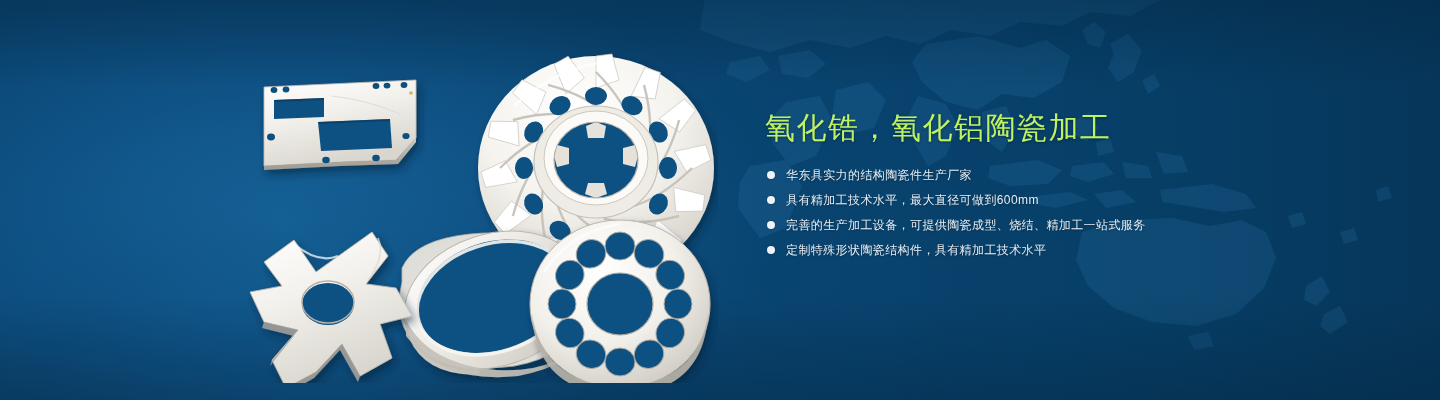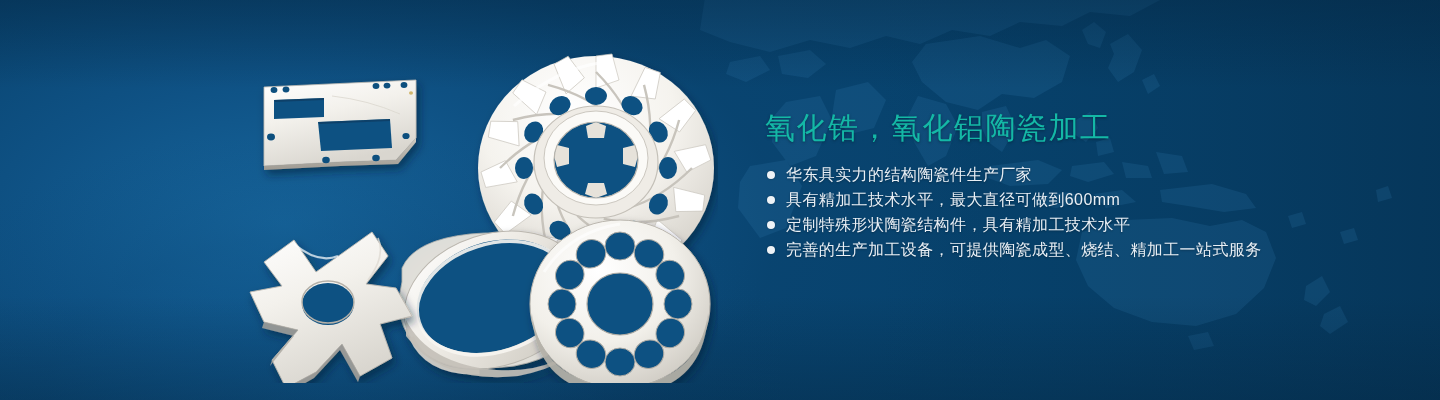--- a/index.html
+++ b/index.html
@@ -88,21 +88,21 @@
   
   .copy {
     position: absolute;
     left: 765px;
     top: 110px;
     width: 620px;
   }
   .headline {
     font-size: 30px;
     line-height: 1.18;
-    color: #14b8a6;
+    color: #bef264;
     letter-spacing: 1.5px;
     font-weight: 400;
     margin: 0 0 22px 0;
     text-shadow: 0 1px 3px rgba(0,0,0,0.35);
     white-space: nowrap;
   }
   .bullets {
     list-style: none;
     margin: 0;
     padding: 0;
@@ -116,21 +116,21 @@
   .dot {
     flex: 0 0 auto;
     width: 8px;
     height: 8px;
     border-radius: 50%;
     background: #eef3f7;
     margin: 0 11px 0 2px;
     box-shadow: 0 0 2px rgba(0,0,0,0.30);
   }
   .bullet-text {
-    font-size: 16px;
+    font-size: 12px;
     line-height: 16px;
     color: #e9eff5;
     letter-spacing: 0.4px;
     white-space: nowrap;
     text-shadow: 0 1px 2px rgba(0,0,0,0.30);
   }
 </style>
 </head>
 <body>
 
@@ -385,22 +385,22 @@
       <li class="bullet">
         <span class="dot"></span>
         <span class="bullet-text">华东具实力的结构陶瓷件生产厂家</span>
       </li>
       <li class="bullet">
         <span class="dot"></span>
         <span class="bullet-text">具有精加工技术水平，最大直径可做到600mm</span>
       </li>
       <li class="bullet">
         <span class="dot"></span>
-        <span class="bullet-text">定制特殊形状陶瓷结构件，具有精加工技术水平</span>
+        <span class="bullet-text">完善的生产加工设备，可提供陶瓷成型、烧结、精加工一站式服务</span>
       </li>
       <li class="bullet">
         <span class="dot"></span>
-        <span class="bullet-text">完善的生产加工设备，可提供陶瓷成型、烧结、精加工一站式服务</span>
+        <span class="bullet-text">定制特殊形状陶瓷结构件，具有精加工技术水平</span>
       </li>
     </ul>
   </div>
 
 </div>
 
 </body></html>

